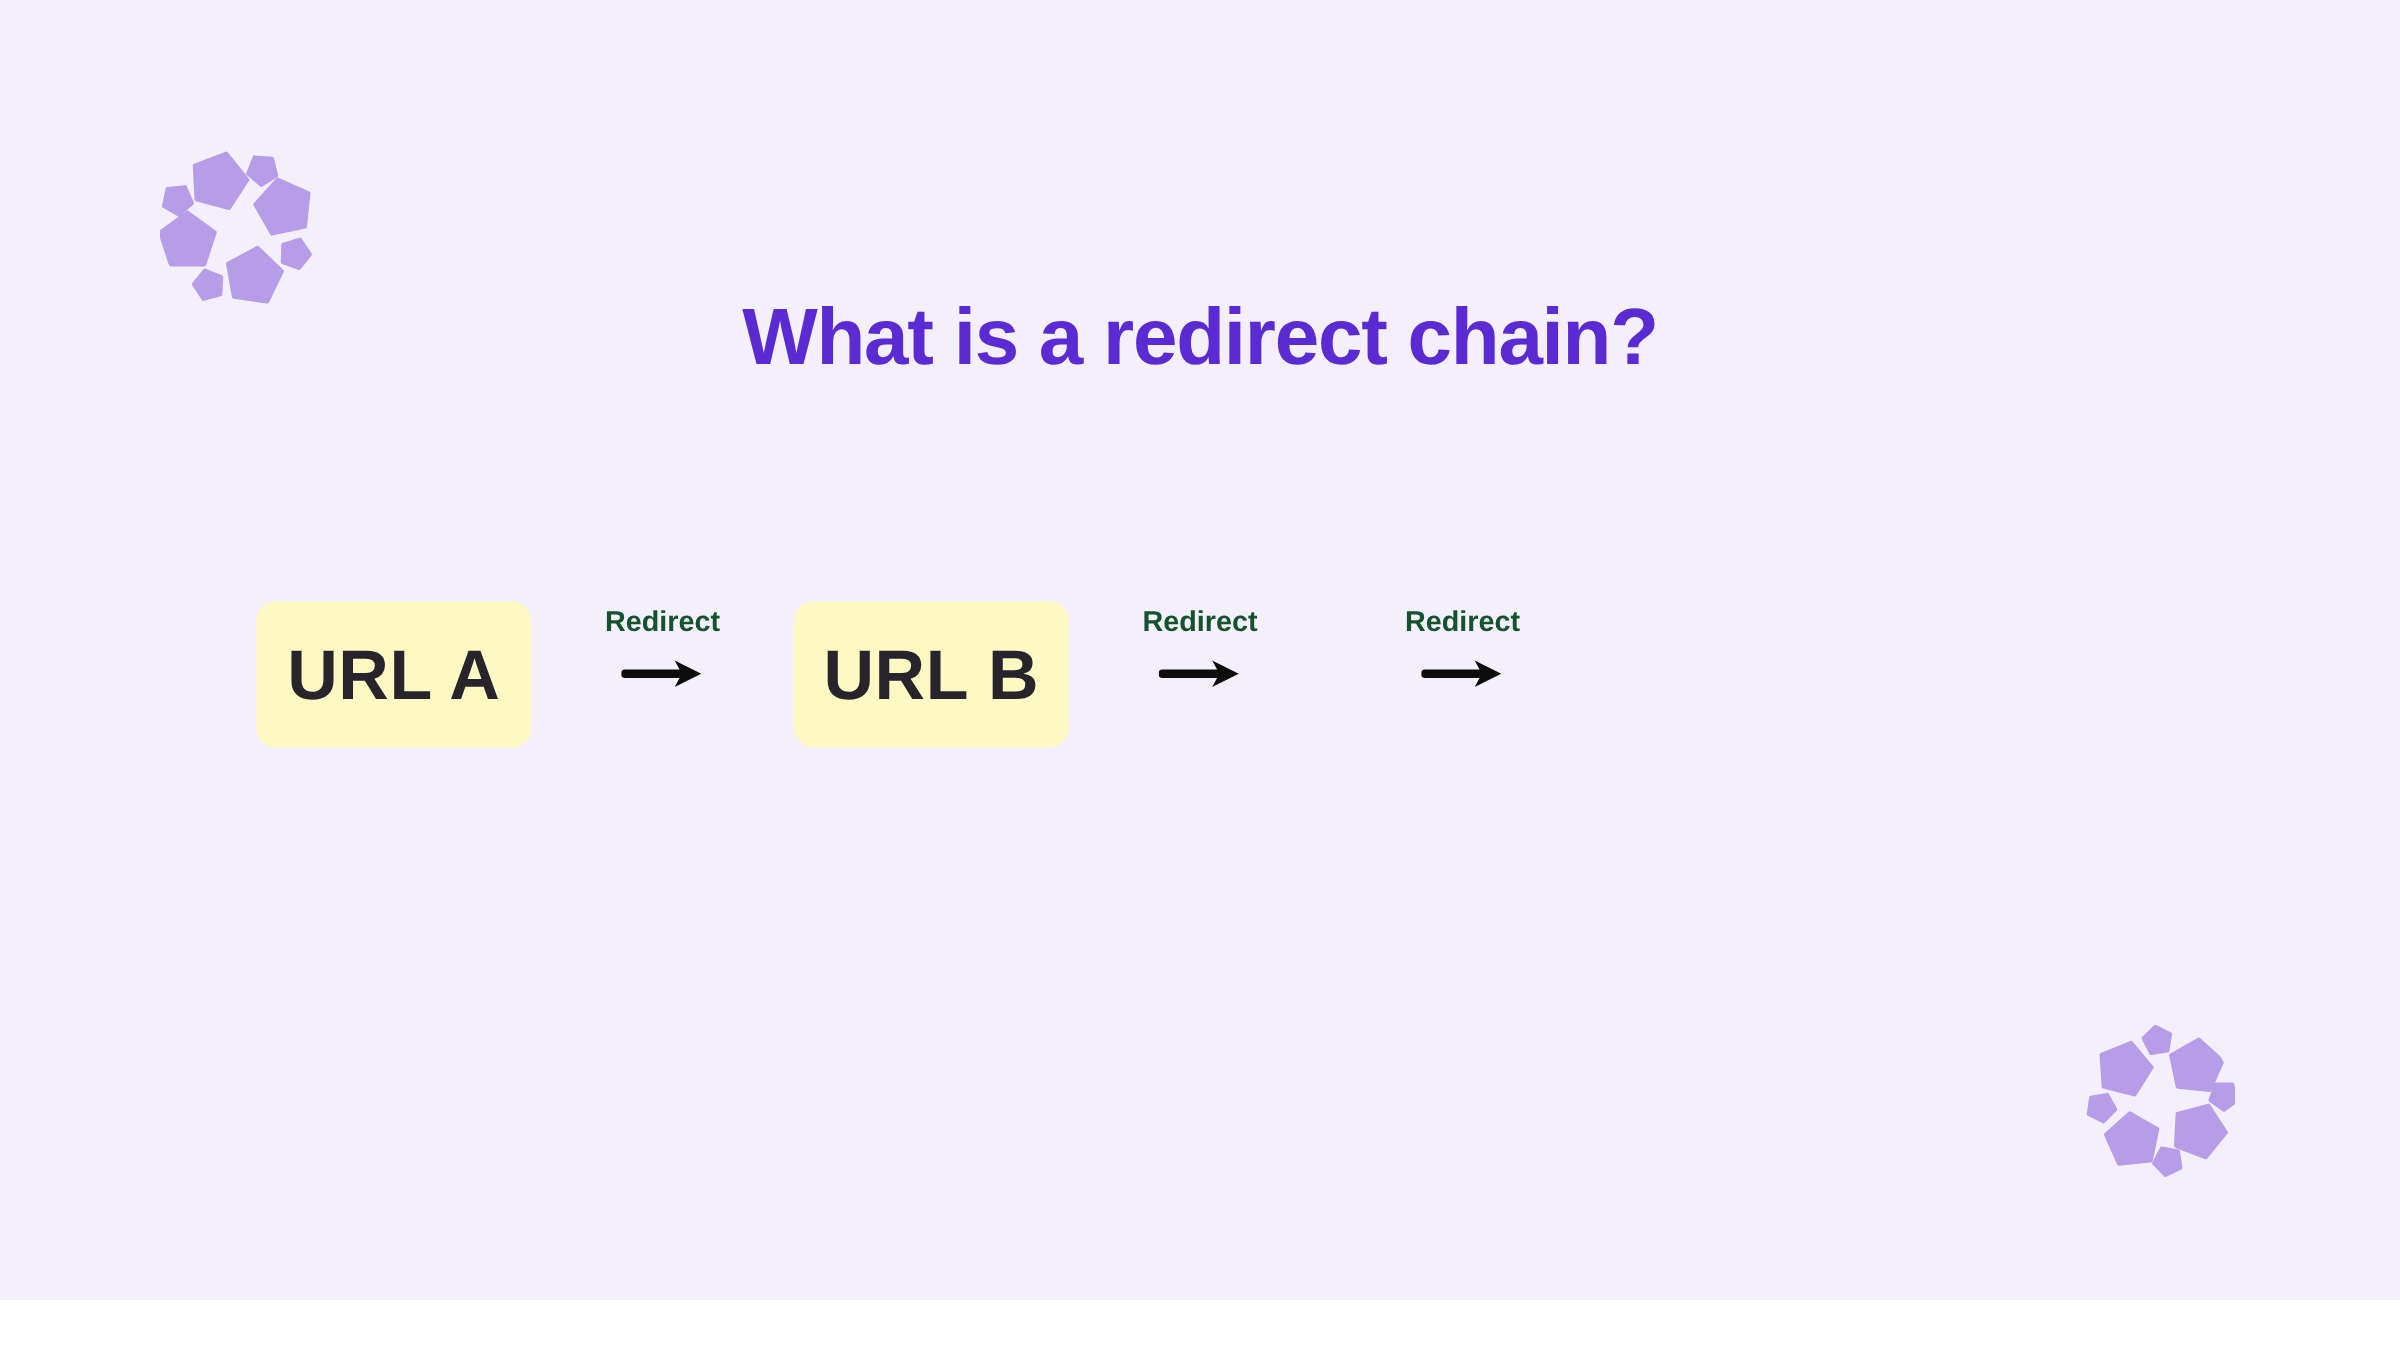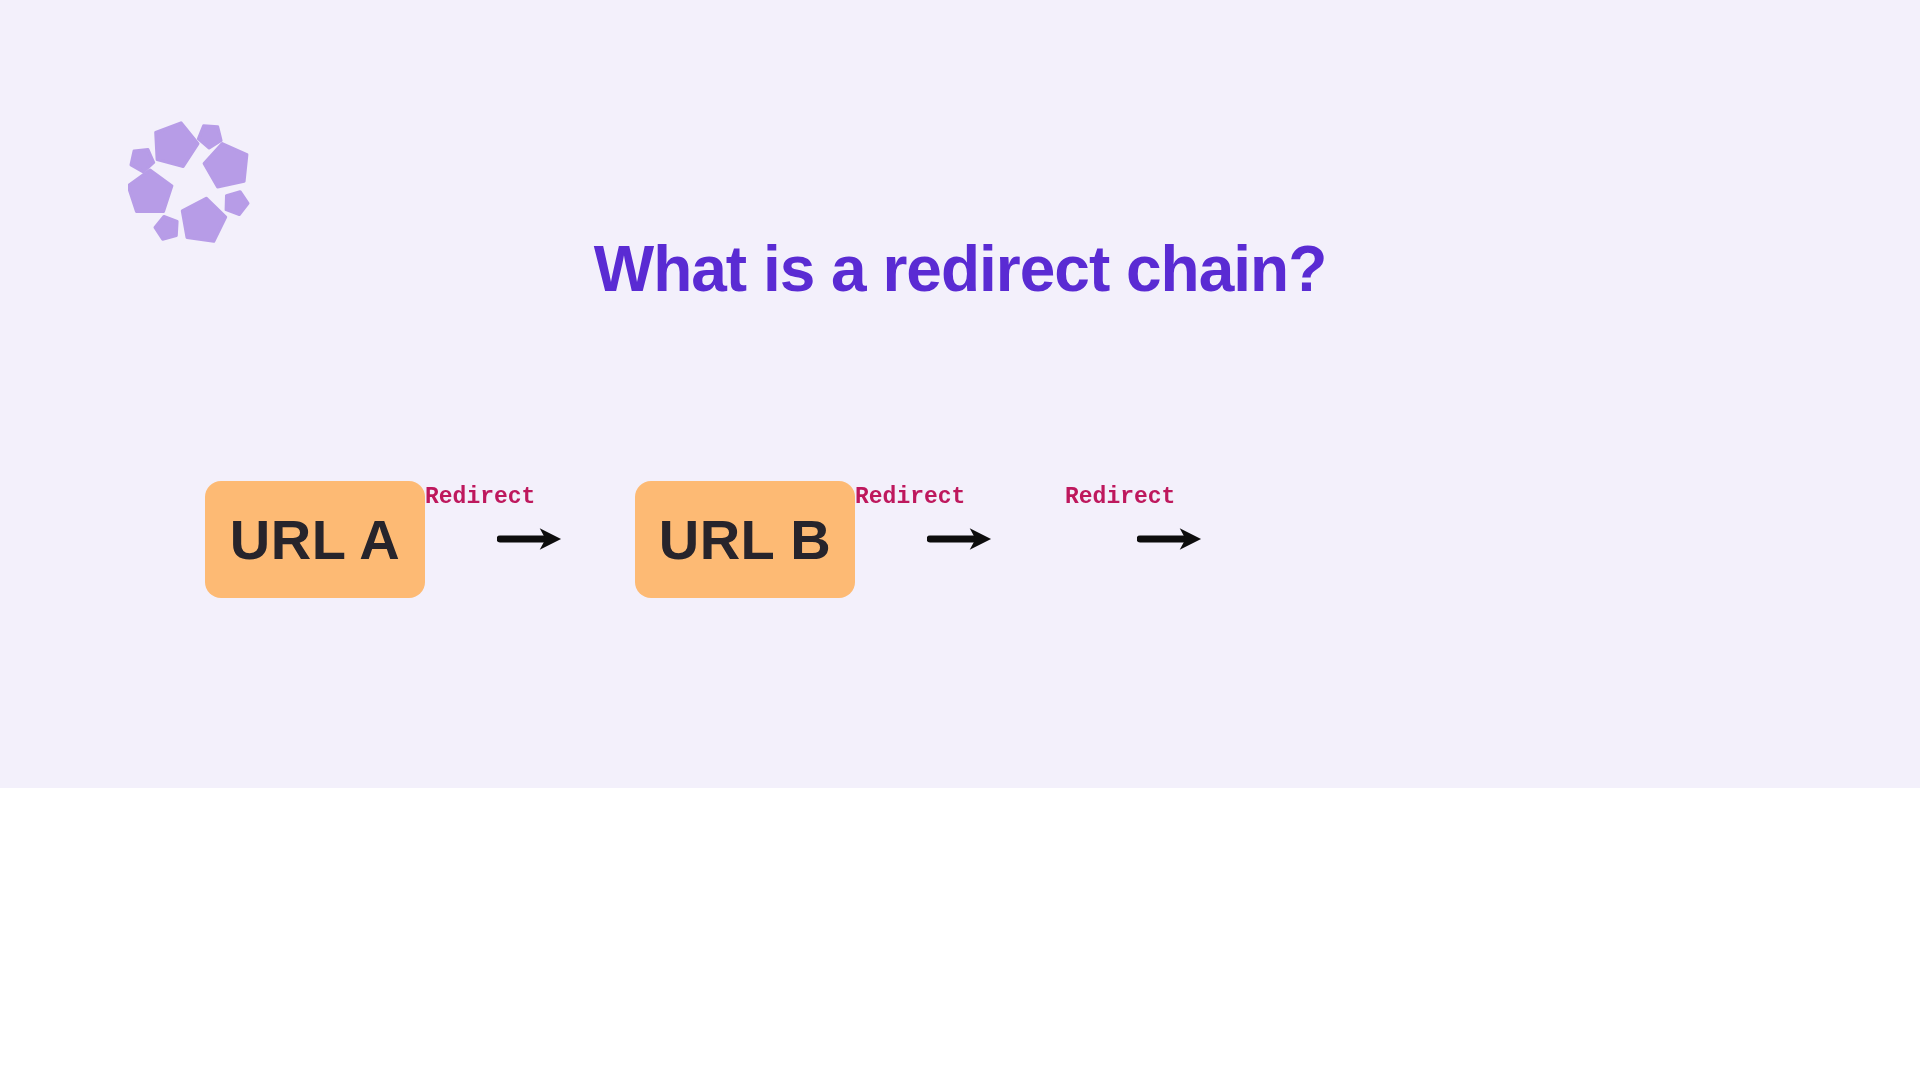--- a/index.html
+++ b/index.html
@@ -1,19 +1,19 @@
 <!DOCTYPE html>
 <html><head>
 <meta charset="utf-8">
 <style>
   html, body { margin: 0; padding: 0; }
   .page {
     position: relative;
     width: 1920px;
-    height: 788px;
+    height: 1040px;
     background: #f3f0fb;
     overflow: hidden;
     font-family: "Liberation Sans", sans-serif;
   }
   .logo {
     position: absolute;
     color: #b79ce7;
   }
   .logo-tl { left: 128px; top: 118px; width: 130px; height: 130px; }
   .logo-br { left: 1664px; top: 820px; width: 124px; height: 124px; }
@@ -31,44 +31,44 @@
   .chain {
     position: absolute;
     left: 205px;
     top: 481px;
     display: flex;
     align-items: stretch;
   }
   .url-box {
     width: 220px;
     height: 117px;
-    background: #fdba74;
+    background: #fef9c3;
     border-radius: 16px;
     display: flex;
     align-items: center;
     justify-content: center;
     font-size: 56px;
     font-weight: 700;
     color: #27242b;
     letter-spacing: 0.5px;
     white-space: nowrap;
   }
   .connector {
     position: relative;
     width: 210px;
     height: 117px;
   }
   .connector-label {
     position: absolute;
     top: 3px;
     left: 0; right: 0;
+    text-align: center;
     font-size: 23px;
     font-weight: 700;
-    color: #be185d;
-    font-family: Liberation Mono, monospace;
+    color: #14532d;
   }
   .arrow {
     position: absolute;
     left: 50%;
     top: 45px;
     transform: translateX(-50%);
     width: 66px;
     height: 26px;
     color: #0d0d0d;
   }

